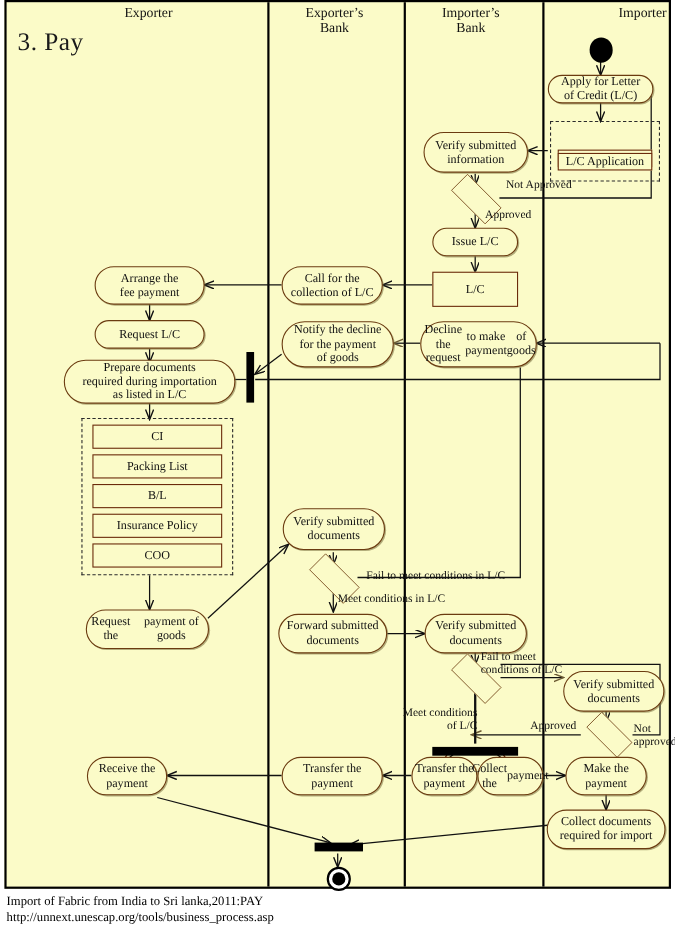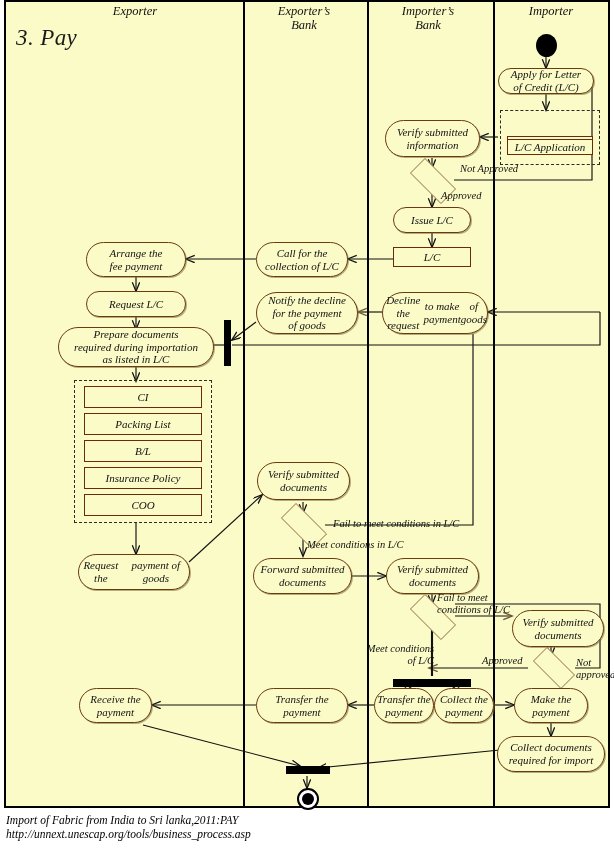--- a/index.html
+++ b/index.html
@@ -1,17 +1,17 @@
 <!DOCTYPE html>
 <html><head>
 <meta charset="utf-8">
 <style>
   html,body{margin:0;padding:0;background:#ffffff;}
   body{width:614px;height:853px;font-family:"Liberation Serif",serif;}
-  #root{position:relative;width:614px;height:853px;background:#ffffff;overflow:hidden;font-style:italic;}
+  #root{position:relative;width:614px;height:853px;background:#ffffff;overflow:hidden;}
   #frame{position:absolute;left:4px;top:0px;width:606px;height:808px;background:#fbfbc8;border:2px solid #000;box-sizing:border-box;}
   .lane-div{position:absolute;top:0;width:2px;background:#000;}
   .lane-title{position:absolute;text-align:center;font-size:12.5px;color:#111;line-height:1.15;}
   .ptitle{position:absolute;font-size:23px;color:#1a1a1a;letter-spacing:.4px;}
   
   .node{position:absolute;box-sizing:border-box;display:flex;align-items:center;justify-content:center;
         text-align:center;background:#fbfbc8;color:#111;font-size:11px;line-height:1.18;}
   .act{border:1px solid #6b3b10;border-radius:22px;box-shadow:1px 1px 0 rgba(120,110,60,.55);}
   .obj{border:1.6px solid #6b2b0b;border-radius:0;}
   .dashbox{position:absolute;box-sizing:border-box;border:1.7px dashed #2b2b2b;background:transparent;}
@@ -43,21 +43,21 @@
   <div class="lane-title" style="left:248px;top:4px;width:112px;">
     <div>Exporter’s</div>
     <div>Bank</div>
   </div>
 
   <div class="lane-title" style="left:372px;top:4px;width:112px;">
     <div>Importer’s</div>
     <div>Bank</div>
   </div>
 
-  <div class="lane-title" style="left:496px;top:4px;width:110px;">Importer</div>
+  <div class="lane-title" style="left:496px;top:4px;width:110px;text-align:right;">Importer</div>
 
   <div class="ptitle" style="left:16px;top:25px;">3. Pay</div>
 
   <svg class="edges" xmlns="http://www.w3.org/2000/svg">
     <defs>
       <marker id="ah" markerWidth="9" markerHeight="9" refX="7.6" refY="3.2" orient="auto">
         <path d="M0,0 L8,3.2 L0,6.4" fill="none" stroke="#111" stroke-width="1.1"></path>
       </marker>
       <marker id="ahg" markerWidth="9" markerHeight="9" refX="7.6" refY="3.2" orient="auto">
         <path d="M0,0 L8,3.2 L0,6.4" fill="none" stroke="#6b5a33" stroke-width="1.1"></path>
@@ -162,21 +162,21 @@
   </div>
 
   <div class="diamond" style="left:402px;top:166px;width:60px;height:28px;">
       <i></i>
     </div>
   <div class="lbl" style="left:460px;top:163px;">Not Approved</div>
   <div class="lbl" style="left:441px;top:190px;">Approved</div>
 
   <div class="node act" style="left:393px;top:207px;width:78px;height:26px;">Issue L/C</div>
 
-  <div class="node obj" style="left:393px;top:247px;width:78px;height:20px;text-align:center;">L/C</div>
+  <div class="node obj" style="left:393px;top:247px;width:78px;height:32px;text-align:center;">L/C</div>
 
   <div class="node act" style="left:256px;top:242px;width:92px;height:35px;flex-direction:column;">
     <span>Call for the</span>
     <span>collection  of L/C</span>
   </div>
 
   <div class="node act" style="left:86px;top:242px;width:100px;height:35px;flex-direction:column;">
     <span>Arrange the</span>
     <span>fee payment</span>
   </div>
@@ -261,21 +261,21 @@
     <span>Not</span><br>
     <span>approved</span>
   </div>
 
   <div class="bar" style="left:393px;top:679px;width:78px;height:8px;"></div>
 
   <div class="node act" style="left:374px;top:688px;width:60px;height:35px;flex-direction:column;">
     <span>Transfer the</span>
     <span>payment</span>
   </div>
-  <div class="node act" style="left:434px;top:688px;width:60px;height:35px;flex-direction:column;">
+  <div class="node act" style="left:434px;top:688px;width:60px;height:35px;flex-direction:row;">
     <span>Collect the</span>
     <span>payment</span>
   </div>
 
   <div class="node act" style="left:256px;top:688px;width:92px;height:35px;flex-direction:column;">
     <span>Transfer the</span>
     <span>payment</span>
   </div>
 
   <div class="node act" style="left:79px;top:688px;width:73px;height:35px;flex-direction:column;">

